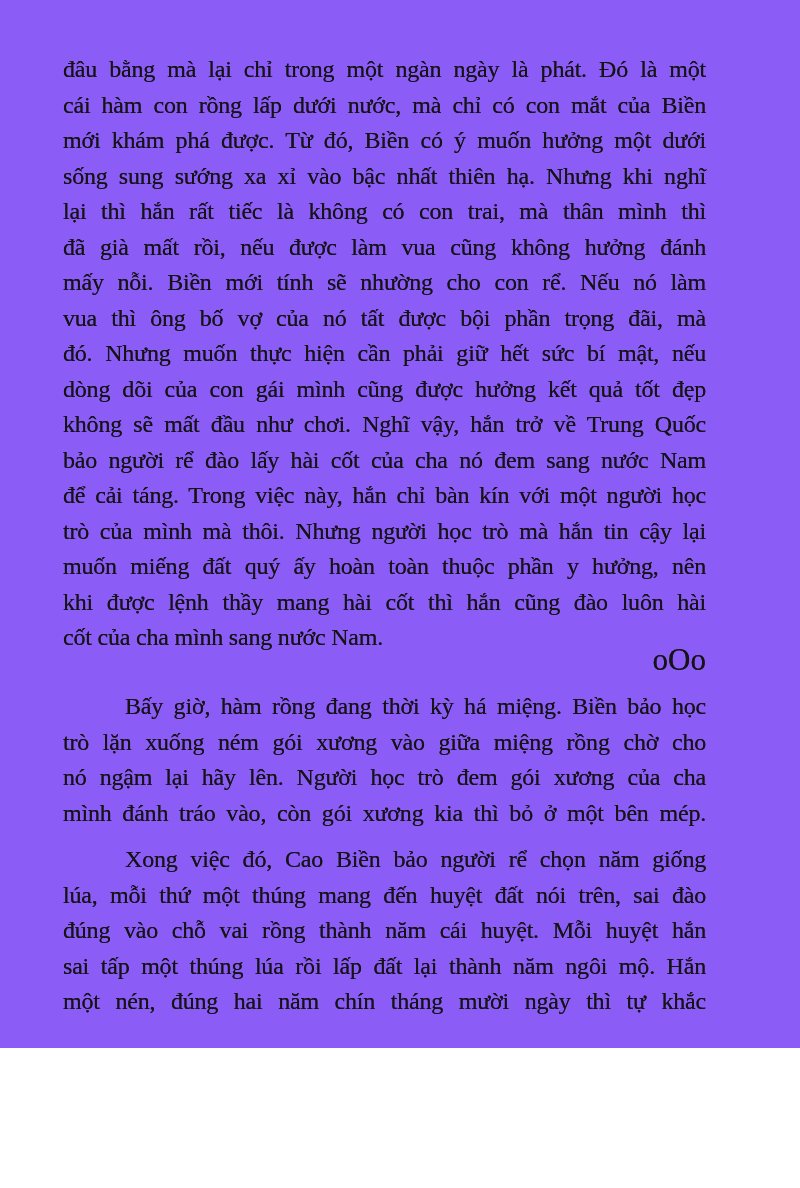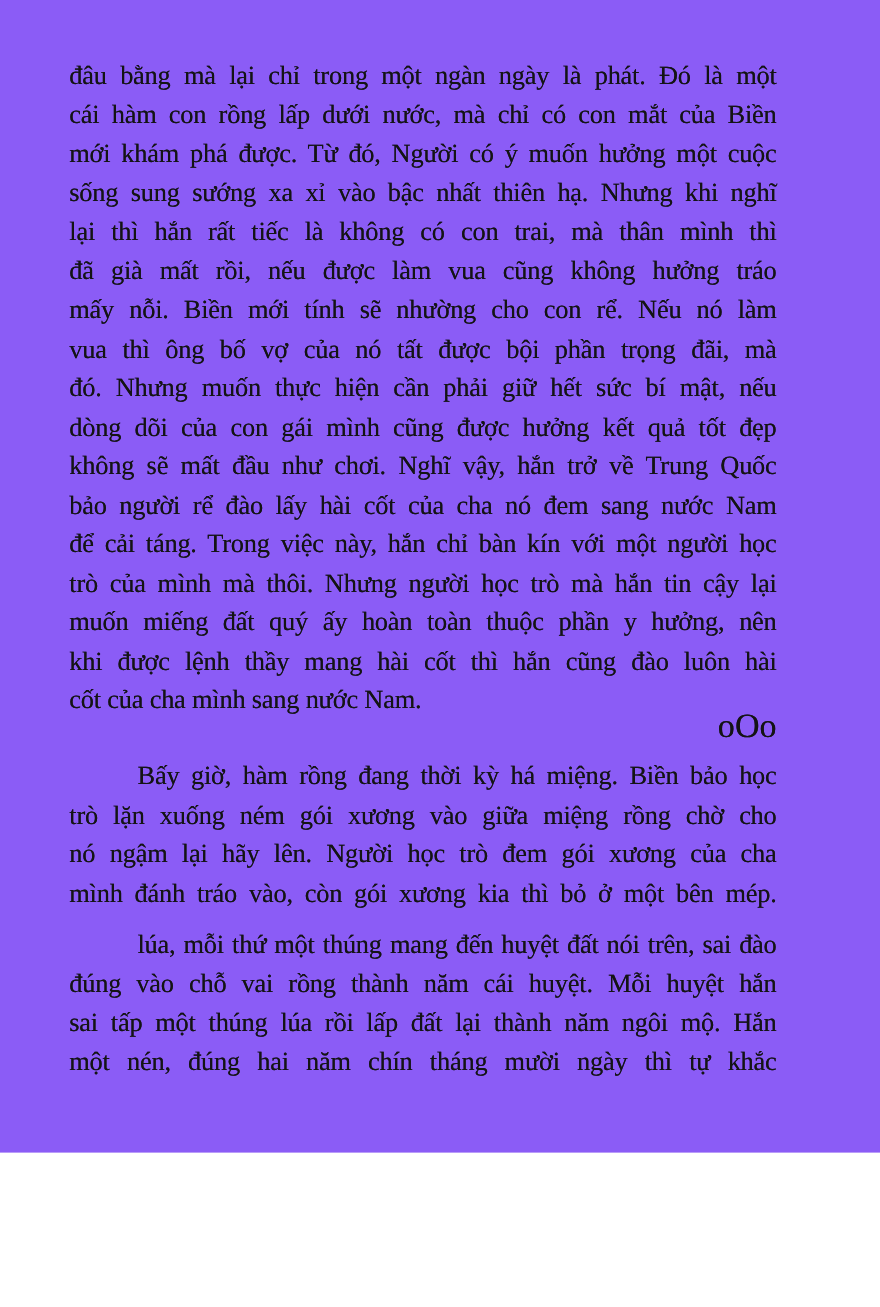--- a/index.html
+++ b/index.html
@@ -77,24 +77,24 @@
   }
 </style>
 </head>
 <body>
 
 <div class="page">
 
   <div class="text-block para para-1 last-left">
       <div class="line">đâu bằng mà lại chỉ trong một ngàn ngày là phát. Đó là một</div>
       <div class="line">cái hàm con rồng lấp dưới nước, mà chỉ có con mắt của Biền</div>
-      <div class="line">mới khám phá được. Từ đó, Người có ý muốn hưởng một cuộc</div>
+      <div class="line">mới khám phá được. Từ đó, Biền có ý muốn hưởng một dưới</div>
       <div class="line">sống sung sướng xa xỉ vào bậc nhất thiên hạ. Nhưng khi nghĩ</div>
       <div class="line">lại thì hắn rất tiếc là không có con trai, mà thân mình thì</div>
-      <div class="line">đã già mất rồi, nếu được làm vua cũng không hưởng tráo</div>
+      <div class="line">đã già mất rồi, nếu được làm vua cũng không hưởng đánh</div>
       <div class="line">mấy nỗi. Biền mới tính sẽ nhường cho con rể. Nếu nó làm</div>
       <div class="line">vua thì ông bố vợ của nó tất được bội phần trọng đãi, mà</div>
       <div class="line">đó. Nhưng muốn thực hiện cần phải giữ hết sức bí mật, nếu</div>
       <div class="line">dòng dõi của con gái mình cũng được hưởng kết quả tốt đẹp</div>
       <div class="line">không sẽ mất đầu như chơi. Nghĩ vậy, hắn trở về Trung Quốc</div>
       <div class="line">bảo người rể đào lấy hài cốt của cha nó đem sang nước Nam</div>
       <div class="line">để cải táng. Trong việc này, hắn chỉ bàn kín với một người học</div>
       <div class="line">trò của mình mà thôi. Nhưng người học trò mà hắn tin cậy lại</div>
       <div class="line">muốn miếng đất quý ấy hoàn toàn thuộc phần y hưởng, nên</div>
       <div class="line">khi được lệnh thầy mang hài cốt thì hắn cũng đào luôn hài</div>
@@ -104,20 +104,21 @@
   <div class="separator">oOo</div>
 
   <div class="text-block para para-2 indent-first">
       <div class="line">Bấy giờ, hàm rồng đang thời kỳ há miệng. Biền bảo học</div>
       <div class="line">trò lặn xuống ném gói xương vào giữa miệng rồng chờ cho</div>
       <div class="line">nó ngậm lại hãy lên. Người học trò đem gói xương của cha</div>
       <div class="line">mình đánh tráo vào, còn gói xương kia thì bỏ ở một bên mép.</div>
     </div>
 
   <div class="text-block para para-3 indent-first">
+      <div class="line">Xong việc đó, Cao Biền bảo người rể chọn năm giống</div>
       <div class="line">lúa, mỗi thứ một thúng mang đến huyệt đất nói trên, sai đào</div>
       <div class="line">đúng vào chỗ vai rồng thành năm cái huyệt. Mỗi huyệt hắn</div>
       <div class="line">sai tấp một thúng lúa rồi lấp đất lại thành năm ngôi mộ. Hắn</div>
       <div class="line">một nén, đúng hai năm chín tháng mười ngày thì tự khắc</div>
     </div>
 
   <div class="footer">
     <span class="running-title">CÂY TRE TRĂM ĐỐT</span>
     <span class="drop-icon">
       <svg width="12" height="17" viewBox="0 0 12 17" aria-hidden="true">

